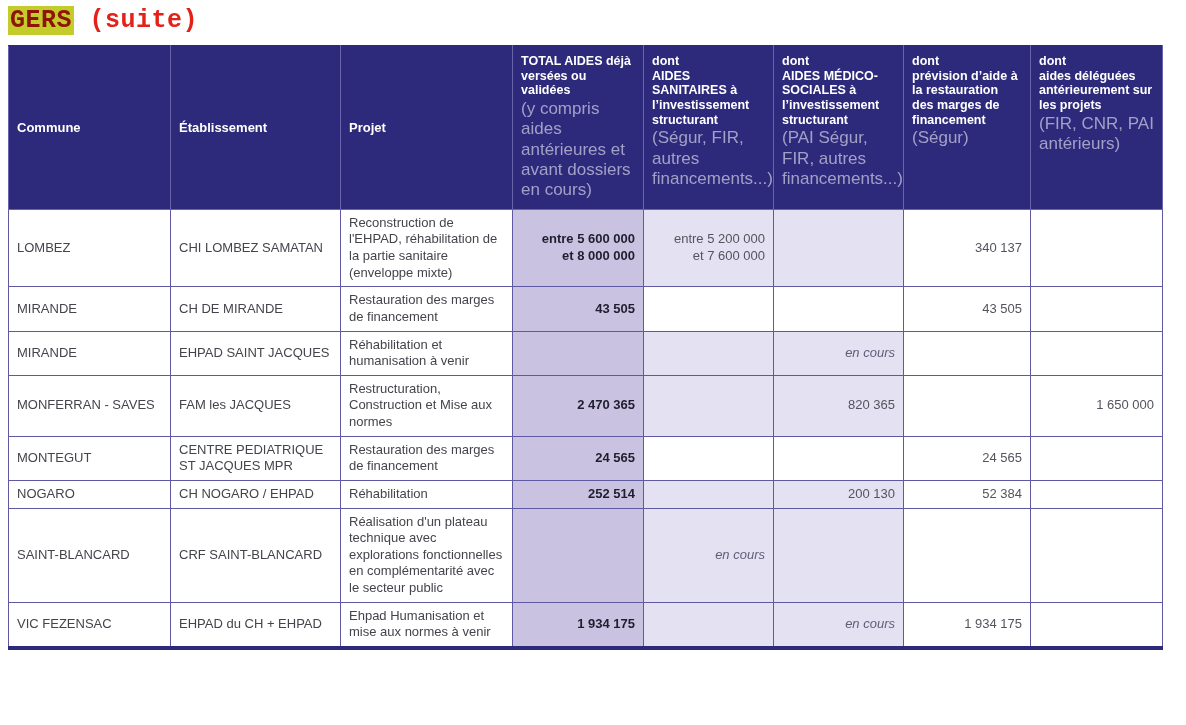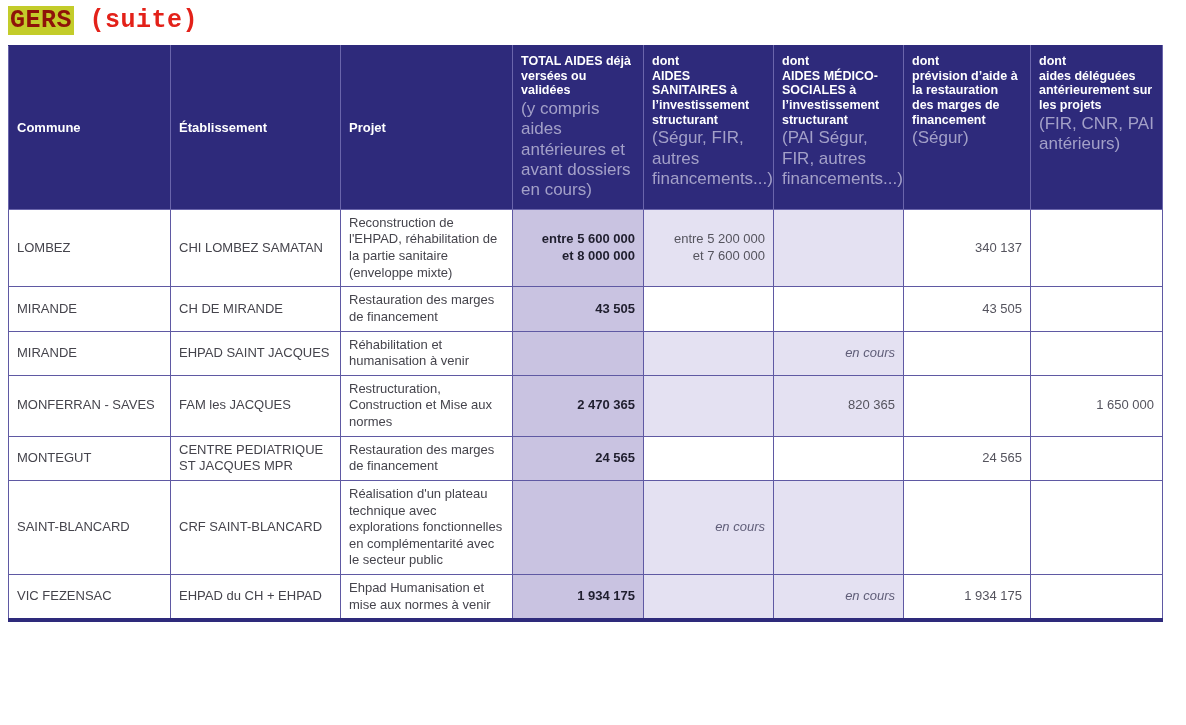--- a/index.html
+++ b/index.html
@@ -184,20 +184,30 @@
           <td class="c-commune">MONTEGUT</td>
           <td class="c-etab">CENTRE PEDIATRIQUE ST JACQUES MPR</td>
           <td class="c-projet">Restauration des marges de financement</td>
           <td class="c-total num">24 565</td>
           <td class="c-san num"></td>
           <td class="c-med num"></td>
           <td class="c-prev num">24 565</td>
           <td class="c-del num"></td>
         </tr>
         <tr>
+          <td class="c-commune">NOGARO</td>
+          <td class="c-etab">CH NOGARO / EHPAD</td>
+          <td class="c-projet">Réhabilitation</td>
+          <td class="c-total num">252 514</td>
+          <td class="c-san num tint"></td>
+          <td class="c-med num tint">200 130</td>
+          <td class="c-prev num">52 384</td>
+          <td class="c-del num"></td>
+        </tr>
+        <tr>
           <td class="c-commune">SAINT-BLANCARD</td>
           <td class="c-etab">CRF SAINT-BLANCARD</td>
           <td class="c-projet">Réalisation d'un plateau technique avec explorations fonctionnelles en complémentarité avec le secteur public</td>
           <td class="c-total num"></td>
           <td class="c-san num tint encours">en cours</td>
           <td class="c-med num tint"></td>
           <td class="c-prev num"></td>
           <td class="c-del num"></td>
         </tr>
         <tr>

